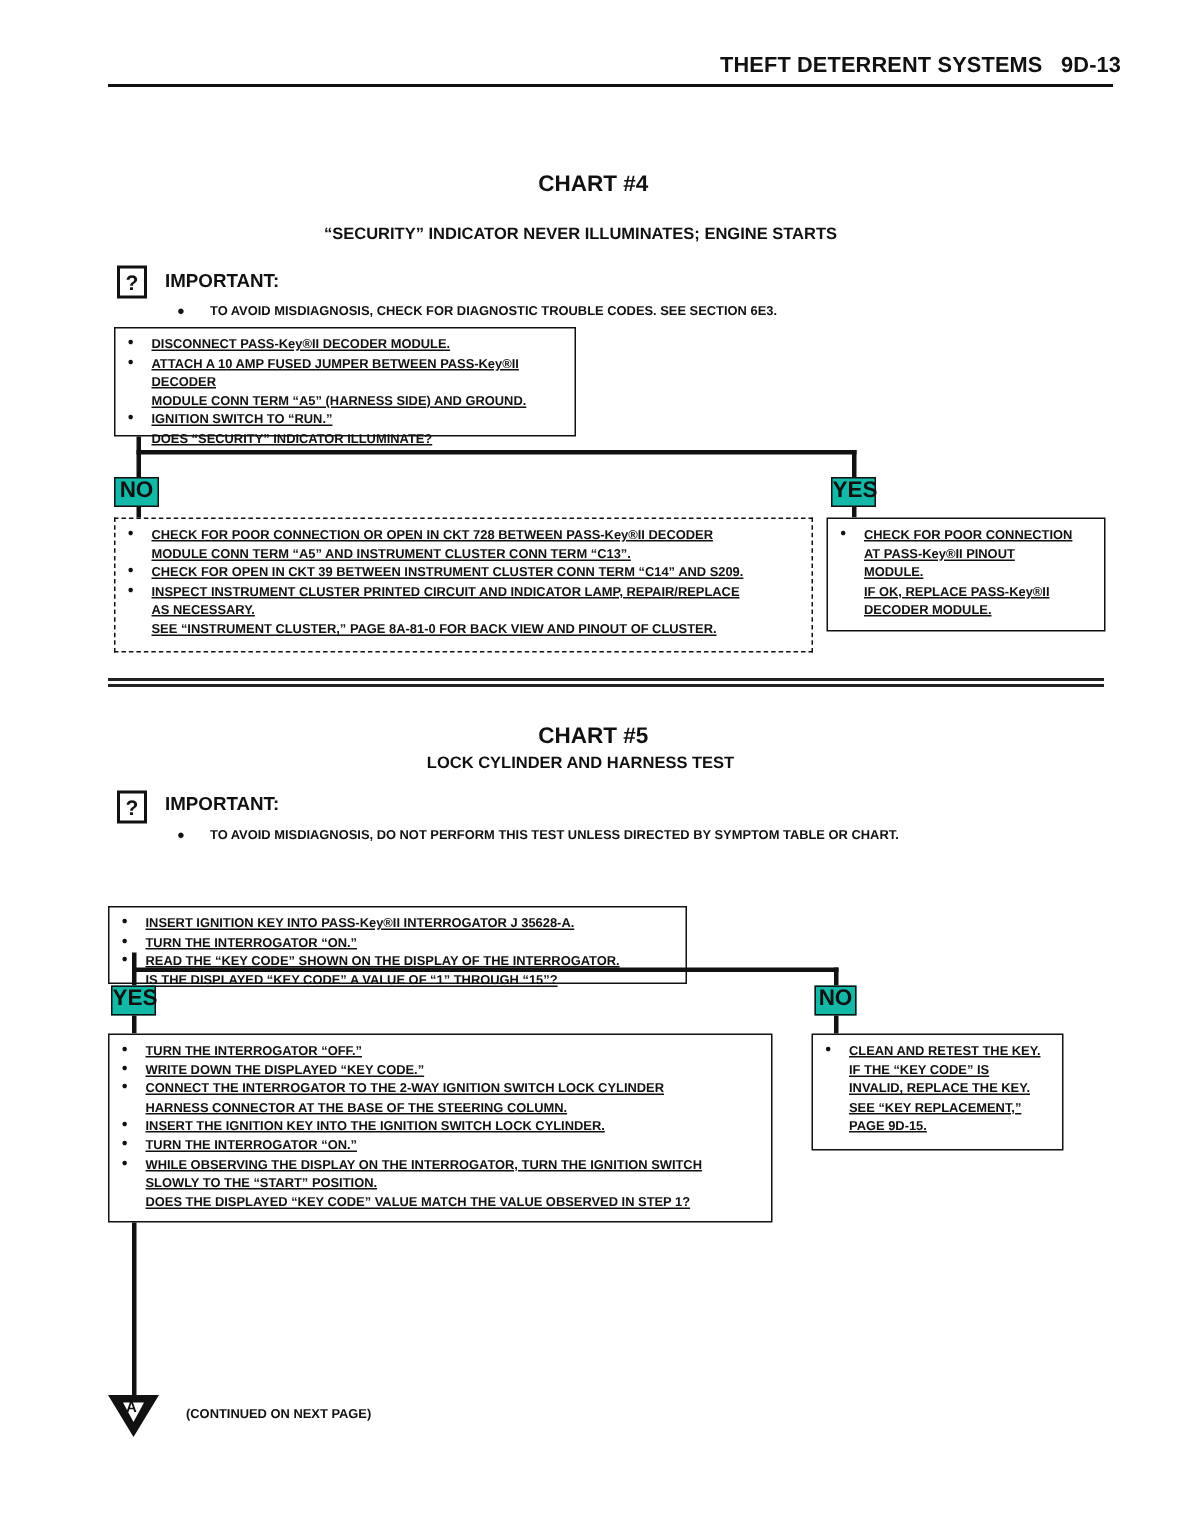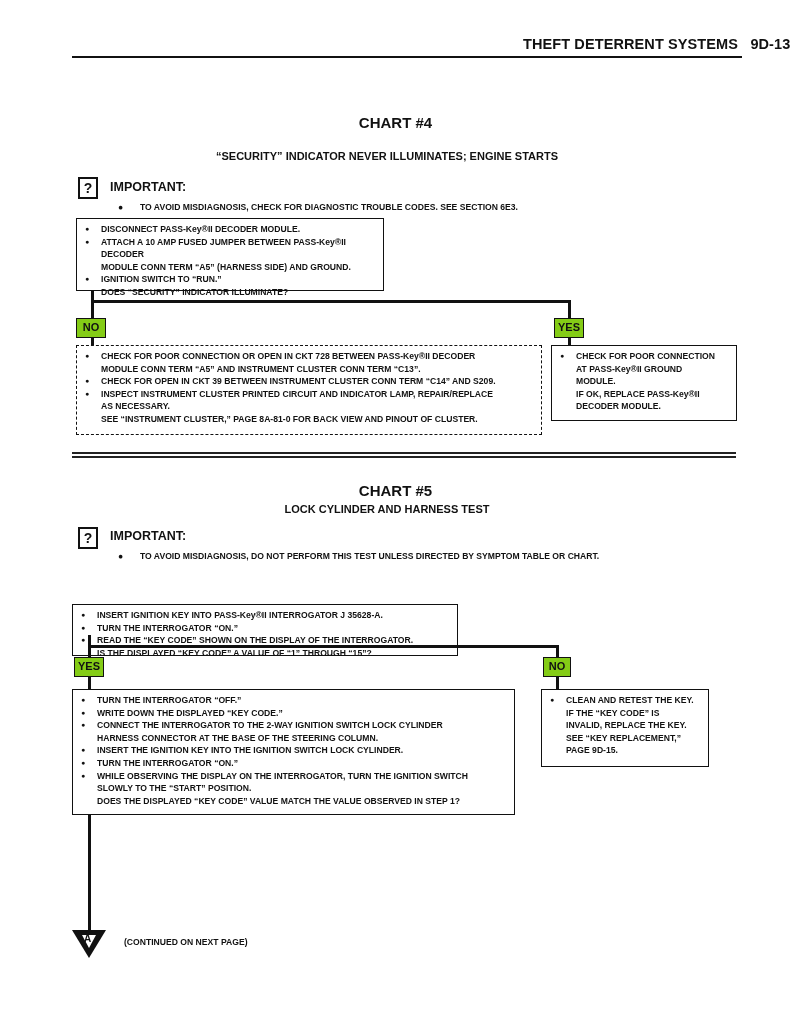--- a/index.html
+++ b/index.html
@@ -1,34 +1,34 @@
 <!DOCTYPE html>
 <html><head>
 <meta charset="utf-8">
 <style>
   html, body { margin:0; padding:0; background:#ffffff; }
   body { width:791px; height:1024px; position:relative; overflow:hidden;
          font-family:"Liberation Sans", "DejaVu Sans", sans-serif; color:#111; }
   .abs { position:absolute; }
-  .hdr { left:480px; top:36px; font-weight:bold; font-size:14.5px; letter-spacing:0.1px;margin-left:43px; }
+  .hdr { left:480px; top:36px; font-weight:bold; font-size:14.5px; letter-spacing:0.1px; }
   .hdr-rule { left:72px; top:56px; width:670px; height:2px; background:#111; }
   .chart-title { font-weight:bold; font-size:15px; text-align:center; width:791px; left:0; }
   .chart-sub { font-weight:bold; font-size:11px; text-align:center; width:774px; left:0; }
   .imp-icon { width:20px; height:22px; border:2px solid #111; box-sizing:border-box;
               font-weight:bold; font-size:14px; line-height:18px; text-align:center; }
   .imp-label { font-weight:bold; font-size:12.5px; }
   .note { font-weight:bold; font-size:8.6px;margin-left:34px; }
   .note .dot { display:inline-block; width:22px; }
-  .box { border:1.5px solid #111; box-sizing:border-box; background:#fff; padding:4px 6px 12px 8px; }
+  .box { border:1.5px solid #111; box-sizing:border-box; background:#fff; padding:4px 6px 12px 8px;text-decoration:underline; }
   .box.dashed { border:1.5px dashed #111; }
   ul.items { list-style:none; margin:0; padding:0; }
   ul.items li { position:relative; padding-left:16px; font-weight:bold; font-size:8.6px; line-height:12.6px; }
   ul.items li.b::before { content:"\25CF"; position:absolute; left:0; top:0; font-size:7px; }
-  .label-box { border:1.5px solid #111; box-sizing:border-box; background:#84cc16;
-               font-weight:bold; font-size:11px; text-align:center; line-height:16px; height:20px; }
+  .label-box { border:1.5px solid #111; box-sizing:border-box; background:#14b8a6;
+               font-weight:bold; font-size:15px; text-align:center; line-height:16px; height:20px; }
   .vline { width:3px; background:#111; }
   .hline { height:3px; background:#111; }
   .double-rule { left:72px; width:664px; height:6px; border-top:2px solid #222; border-bottom:2px solid #222; box-sizing:border-box; }
   .cont { font-weight:bold; font-size:8.6px; }
 </style>
 </head>
 <body>
 
 <div class="abs hdr">
   <span>THEFT DETERRENT SYSTEMS</span>&nbsp;&nbsp;
@@ -71,21 +71,21 @@
     <li class="b">CHECK FOR OPEN IN CKT 39 BETWEEN INSTRUMENT CLUSTER CONN TERM “C14” AND S209.</li>
     <li class="b">INSPECT INSTRUMENT CLUSTER PRINTED CIRCUIT AND INDICATOR LAMP, REPAIR/REPLACE</li>
     <li>AS NECESSARY.</li>
     <li>SEE “INSTRUMENT CLUSTER,” PAGE 8A-81-0 FOR BACK VIEW AND PINOUT OF CLUSTER.</li>
   </ul>
 </div>
 
 <div class="abs box" style="left:551px;top:345px;width:186px;height:76px;">
   <ul class="items">
     <li class="b">CHECK FOR POOR CONNECTION</li>
-    <li>AT PASS-Key®II GROUND</li>
+    <li>AT PASS-Key®II PINOUT</li>
     <li>MODULE.</li>
     <li>IF OK, REPLACE PASS-Key®II</li>
     <li>DECODER MODULE.</li>
   </ul>
 </div>
 
 <div class="abs double-rule" style="top:452px;"></div>
 
 <div class="abs chart-title" style="top:482px;">CHART #5</div>
 <div class="abs chart-sub" style="top:503px;">LOCK CYLINDER AND HARNESS TEST</div>

